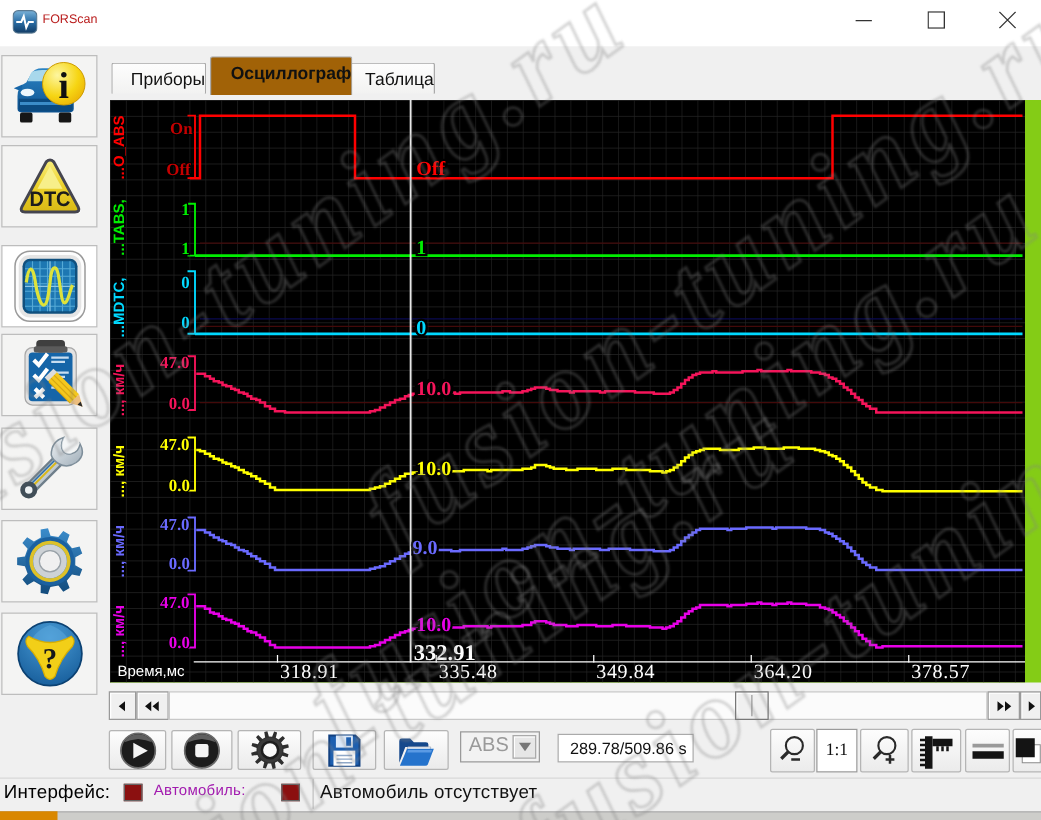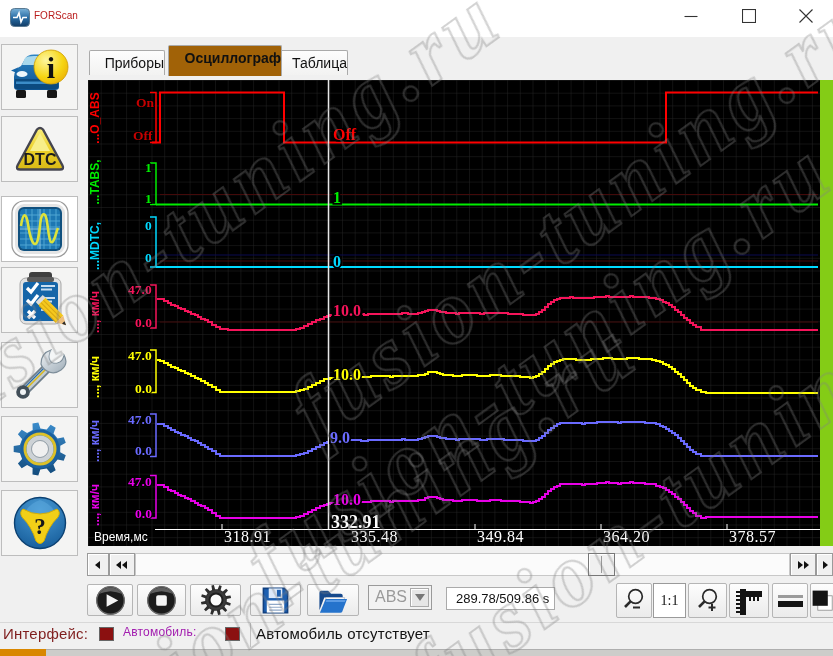--- a/index.html
+++ b/index.html
@@ -359,19 +359,19 @@
 <rect x="4" y="16" width="25" height="6" fill="#141414"></rect>
 </svg>
   </div>
 <div class="abs toolbtn" style="left:810px;top:583px;width:26px;height:35px">
     <svg width="30" height="30" viewBox="0 0 30 30">
 <rect x="8.5" y="8.5" width="18" height="18" fill="#fff" stroke="#8a8a8a"></rect>
 <rect x="2" y="2" width="19" height="19" fill="#141414"></rect>
 </svg>
   </div>
 <div class="abs" style="left:0;top:622px;width:833px;height:28px;background:#f0f0f0;border-top:1px solid #d8d8d8"></div>
-<div class="abs" style="left:3px;top:625px;font-size:15px;letter-spacing:0.2px;color:#7f1d1d;z-index:5">Интерфейс:</div>
+<div class="abs" style="left:3px;top:625px;font-size:15px;letter-spacing:0.2px;color:#000000;z-index:5">Интерфейс:</div>
 <div class="abs" style="left:99px;top:627px;width:15px;height:14px;background:#8b1010;border:1px solid #666;z-index:5"></div>
 <div class="abs" style="left:123px;top:625px;font-size:12px;letter-spacing:0.2px;color:#a21caf;z-index:5">Автомобиль:</div>
 <div class="abs" style="left:225px;top:627px;width:15px;height:14px;background:#8b1010;border:1px solid #666;z-index:5"></div>
 <div class="abs" style="left:250px;top:623px;width:1px;height:24px;background:#c0c0c0;z-index:5"></div>
 <div class="abs" style="left:256px;top:625px;font-size:15px;letter-spacing:0.2px;color:#111;z-index:5">Автомобиль отсутствует</div>
 <div class="abs" style="left:0;top:649px;width:833px;height:7px;background:#cdcdca;border-top:1px solid #aeaeae"></div>
 <div class="abs" style="left:0;top:649px;width:46px;height:7px;background:#d98700"></div>
 </body></html>

